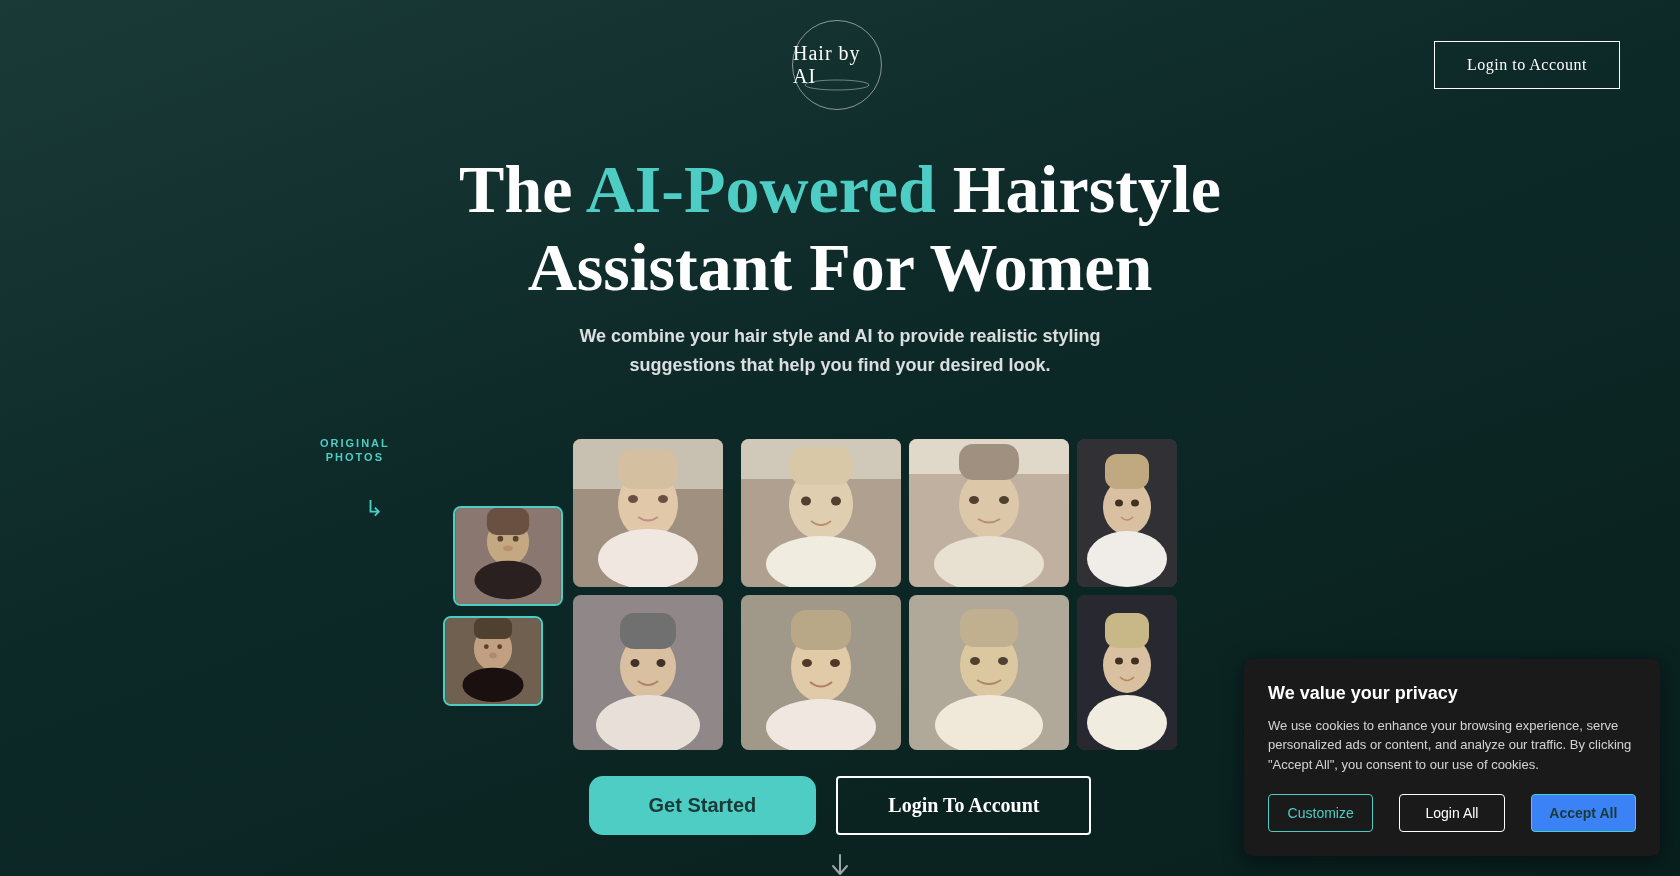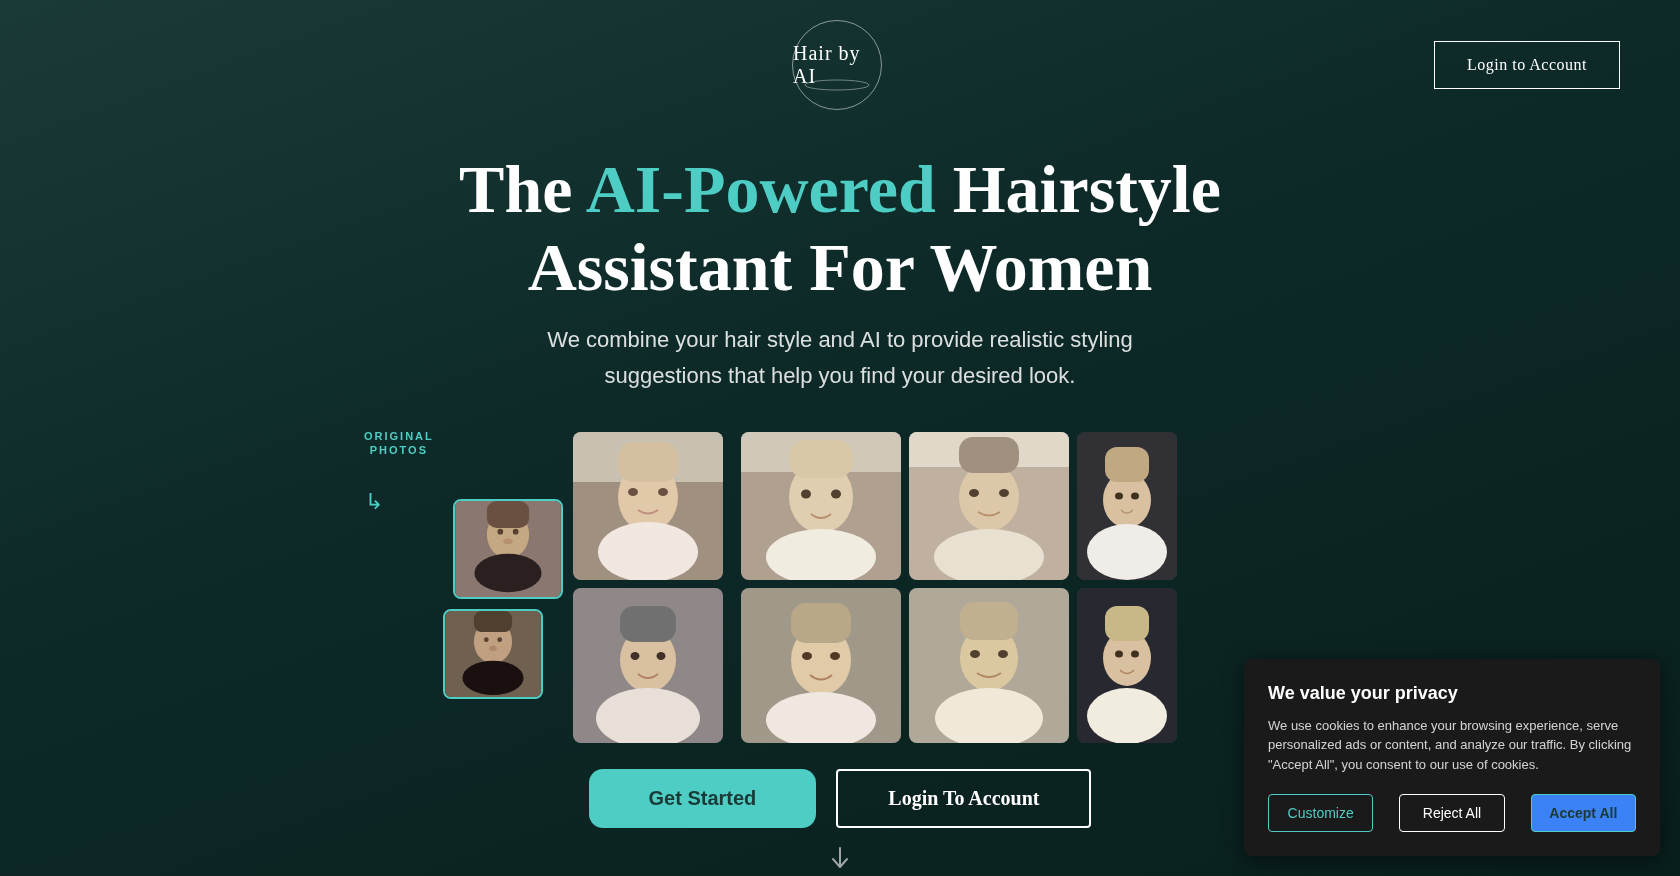--- a/index.html
+++ b/index.html
@@ -65,27 +65,27 @@
       font-family: Georgia, 'Times New Roman', serif;
       text-transform: capitalize;
       margin-bottom: 16px;
     }
 
     .hero-title .ai-powered {
       color: #4ecdc4;
     }
 
     .hero-subtitle {
-      font-size: 22px;
+      font-size: 18px;
       color: rgba(255,255,255,0.85);
       line-height: 1.6;
       font-family: 'Arial', sans-serif;
-      font-weight: 400;
+      font-weight: 700;
       max-width: 600px;
-      margin: 0 auto 26px;
+      margin: 0 auto 46px;
     }
 
     
     .photo-section {
       display: flex;
       align-items: center;
       justify-content: center;
       gap: 0;
       padding: 0 60px;
       position: relative;
@@ -293,21 +293,21 @@
 <section class="hero">
   <h1 class="hero-title">
     <span>The </span><span class="ai-powered">AI-Powered</span><span> Hairstyle<br>Assistant For Women</span>
   </h1>
   <p class="hero-subtitle">We combine your hair style and AI to provide realistic styling suggestions that help you find your desired look.</p>
 </section>
 
 <section class="photo-section">
 
   <div style="position:absolute; left:320px; top:10px; text-align:center;">
-    <div style="color:#4ecdc4; font-size:11px; font-weight:700; letter-spacing:2px; font-family:Arial,sans-serif; line-height:1.3;margin-left:44px;">ORIGINAL<br>PHOTOS</div>
+    <div style="color:#4ecdc4; font-size:11px; font-weight:700; letter-spacing:2px; font-family:Arial,sans-serif; line-height:1.3;">ORIGINAL<br>PHOTOS</div>
   </div>
 
   <div class="arrow-curve">↳</div>
 
   <div class="original-photos">
     <div class="orig-photo orig-photo-1">
       <svg class="svg-portrait" viewBox="0 0 110 100">
         <rect width="110" height="100" fill="#8a7870"></rect>
         <ellipse cx="55" cy="35" rx="22" ry="25" fill="#c4a882"></ellipse>
         <rect x="33" y="0" width="44" height="28" rx="10" fill="#6a5040"></rect>
@@ -438,16 +438,16 @@
   </svg>
 </div>
 
 <div class="how-section-title">HOW HAIR BY AI WORKS:</div>
 
 <div class="cookie-banner">
   <div class="cookie-title">We value your privacy</div>
   <div class="cookie-text">We use cookies to enhance your browsing experience, serve personalized ads or content, and analyze our traffic. By clicking "Accept All", you consent to our use of cookies.</div>
   <div class="cookie-buttons">
     <button class="btn-customize">Customize</button>
-    <button class="btn-reject-all">Reject All</button>
+    <button class="btn-reject-all">Login All</button>
     <button class="btn-accept-all">Accept All</button>
   </div>
 </div>
 
 </body></html>

